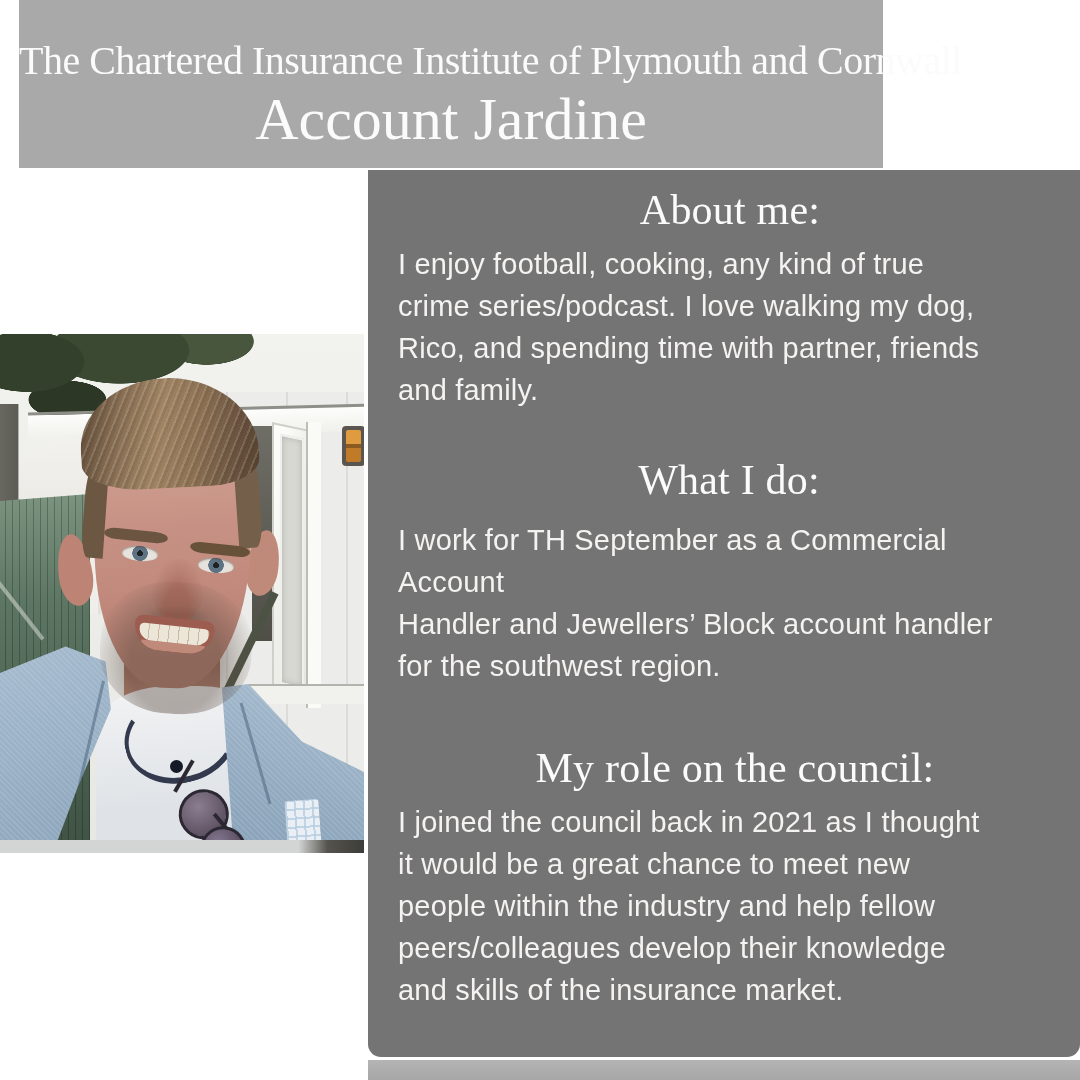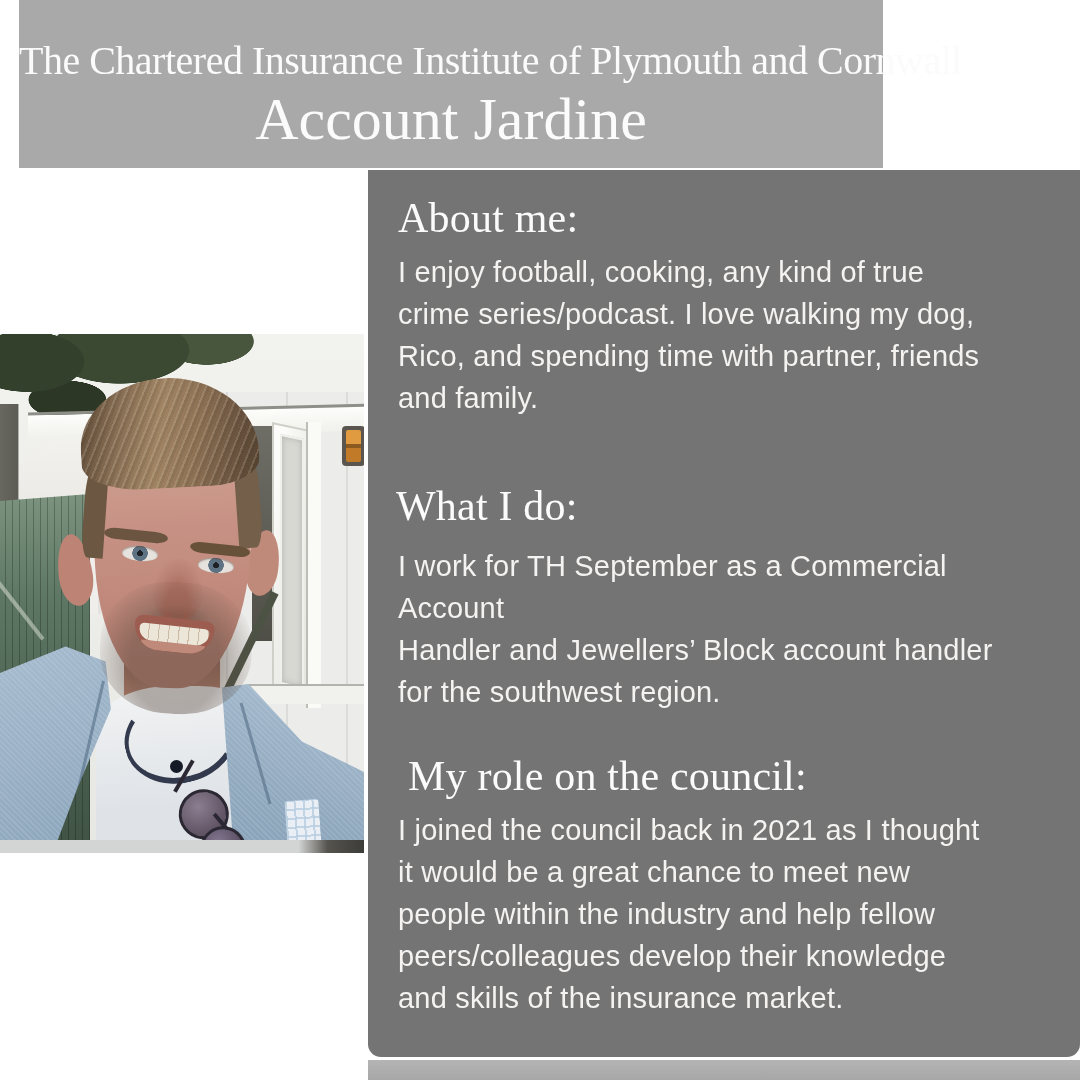--- a/index.html
+++ b/index.html
@@ -9,27 +9,27 @@
   
   .header{position:absolute;left:0;top:0;width:864px;height:168px;
           background:var(--header-band,#a9a9a9);text-align:center;color:var(--heading-text,#fbfbfb);margin-left:19px;}
   .org-title{padding-top:40px;font-family:"Liberation Serif","DejaVu Serif",serif;
              font-size:40px;letter-spacing:-0.5px;line-height:1.05;white-space:nowrap;}
   .person-name{font-family:"Liberation Serif","DejaVu Serif",serif;font-size:60px;line-height:1.05;margin-top:6px;}
 
   
   .panel{position:absolute;left:368px;width:712px;background:var(--panel-bg,#747474);
          color:var(--body-text,#f4f3f1);box-sizing:border-box;padding:0 10px 0 14px;}
-  .panel h2{margin:8px;font-family:"Liberation Serif","DejaVu Serif",serif;font-weight:normal;
-            font-size:42px;color:var(--heading-text,#fbfbfb);letter-spacing:0.2px;}
+  .panel h2{margin:0;font-family:"Liberation Serif","DejaVu Serif",serif;font-weight:normal;
+            font-size:42px;color:var(--heading-text,#fbfbfb);letter-spacing:0.2px;text-align:center;}
   .panel p{margin:12px;font-size:29px;line-height:42px;letter-spacing:0.2px;white-space:pre-line;}
   .panel-about{top:170px;height:273px;}
   .panel-about h2{padding-top:16px;padding-left:8px;}
   .panel-about p{margin-top:9px;padding-left:4px;}
-  .panel-what{top:442px;height:327px;}
+  .panel-what{top:424px;height:327px;}
   .panel-what h2{padding-top:32px;padding-left:6px;}
   .panel-what p{margin-top:15px;padding-left:4px;}
   .panel-role{top:726px;height:331px;border-radius:13px;}
   .panel-role h2{padding-top:18px;padding-left:18px;}
   .panel-role p{margin-top:9px;padding-left:4px;}
 
   .bottom-strip{position:absolute;left:368px;top:1060px;width:712px;height:20px;
                 background:linear-gradient(#b4b4b4,var(--bottom-strip,#a7a7a7));}
 
   

